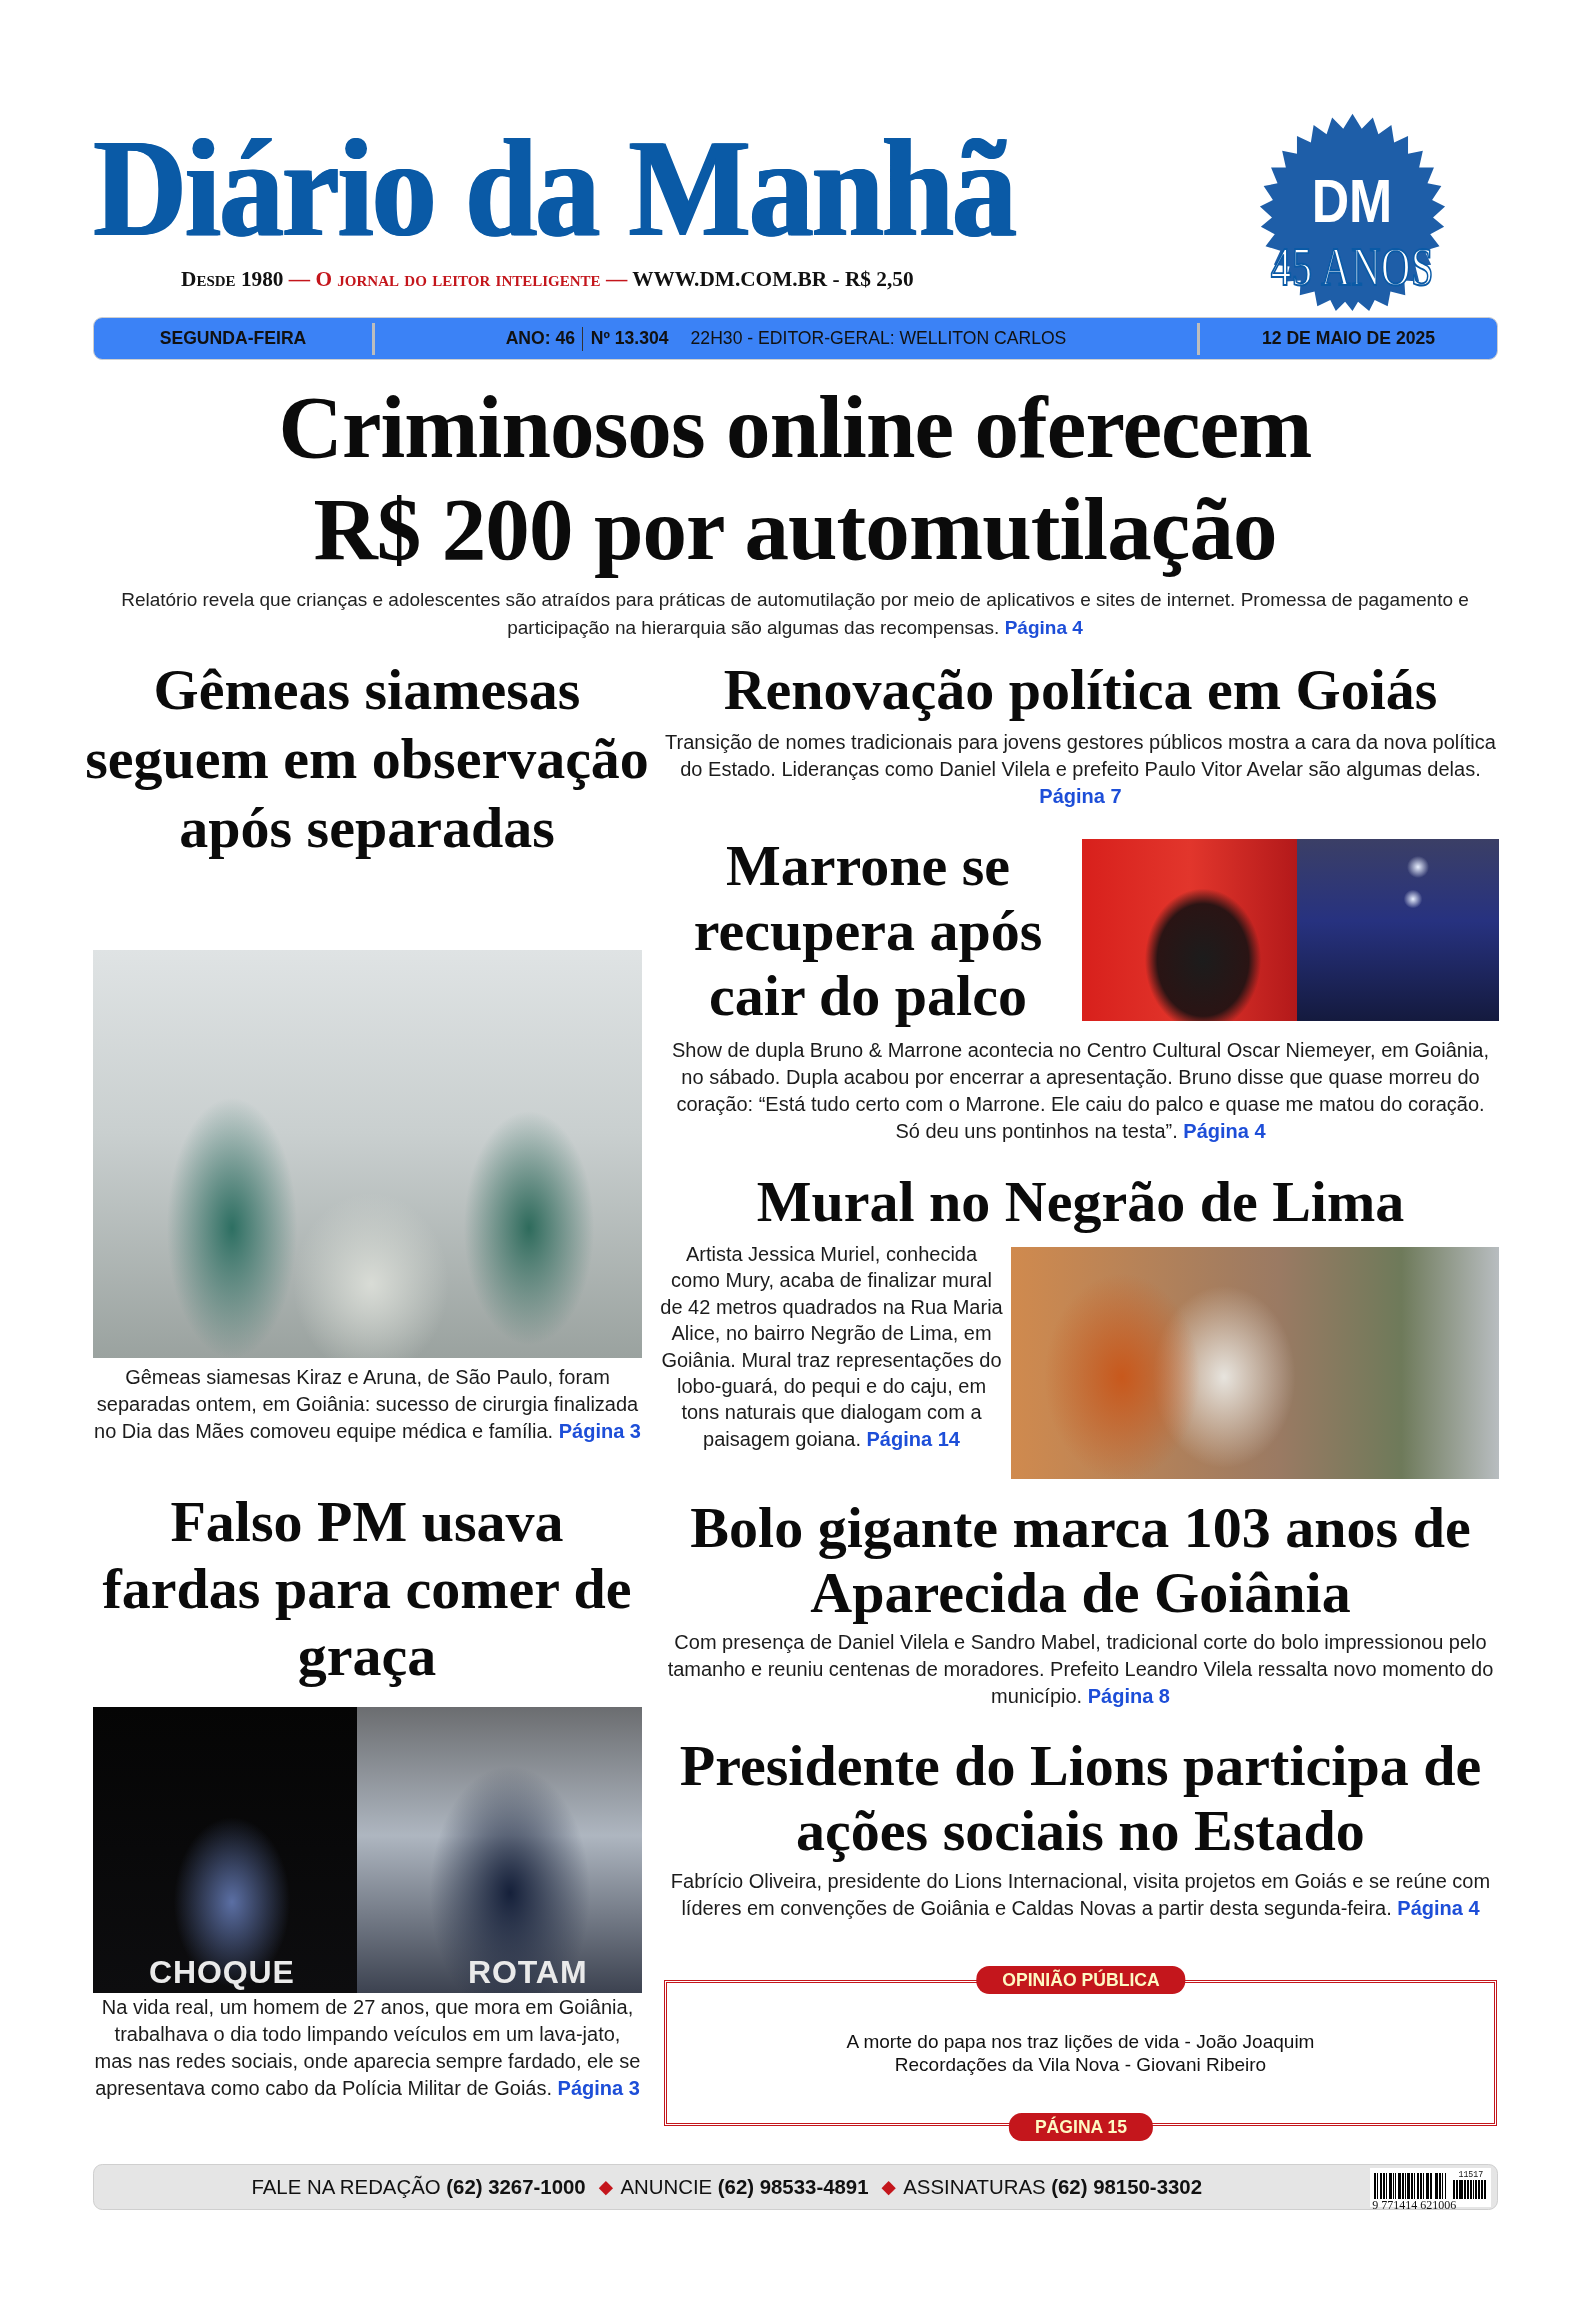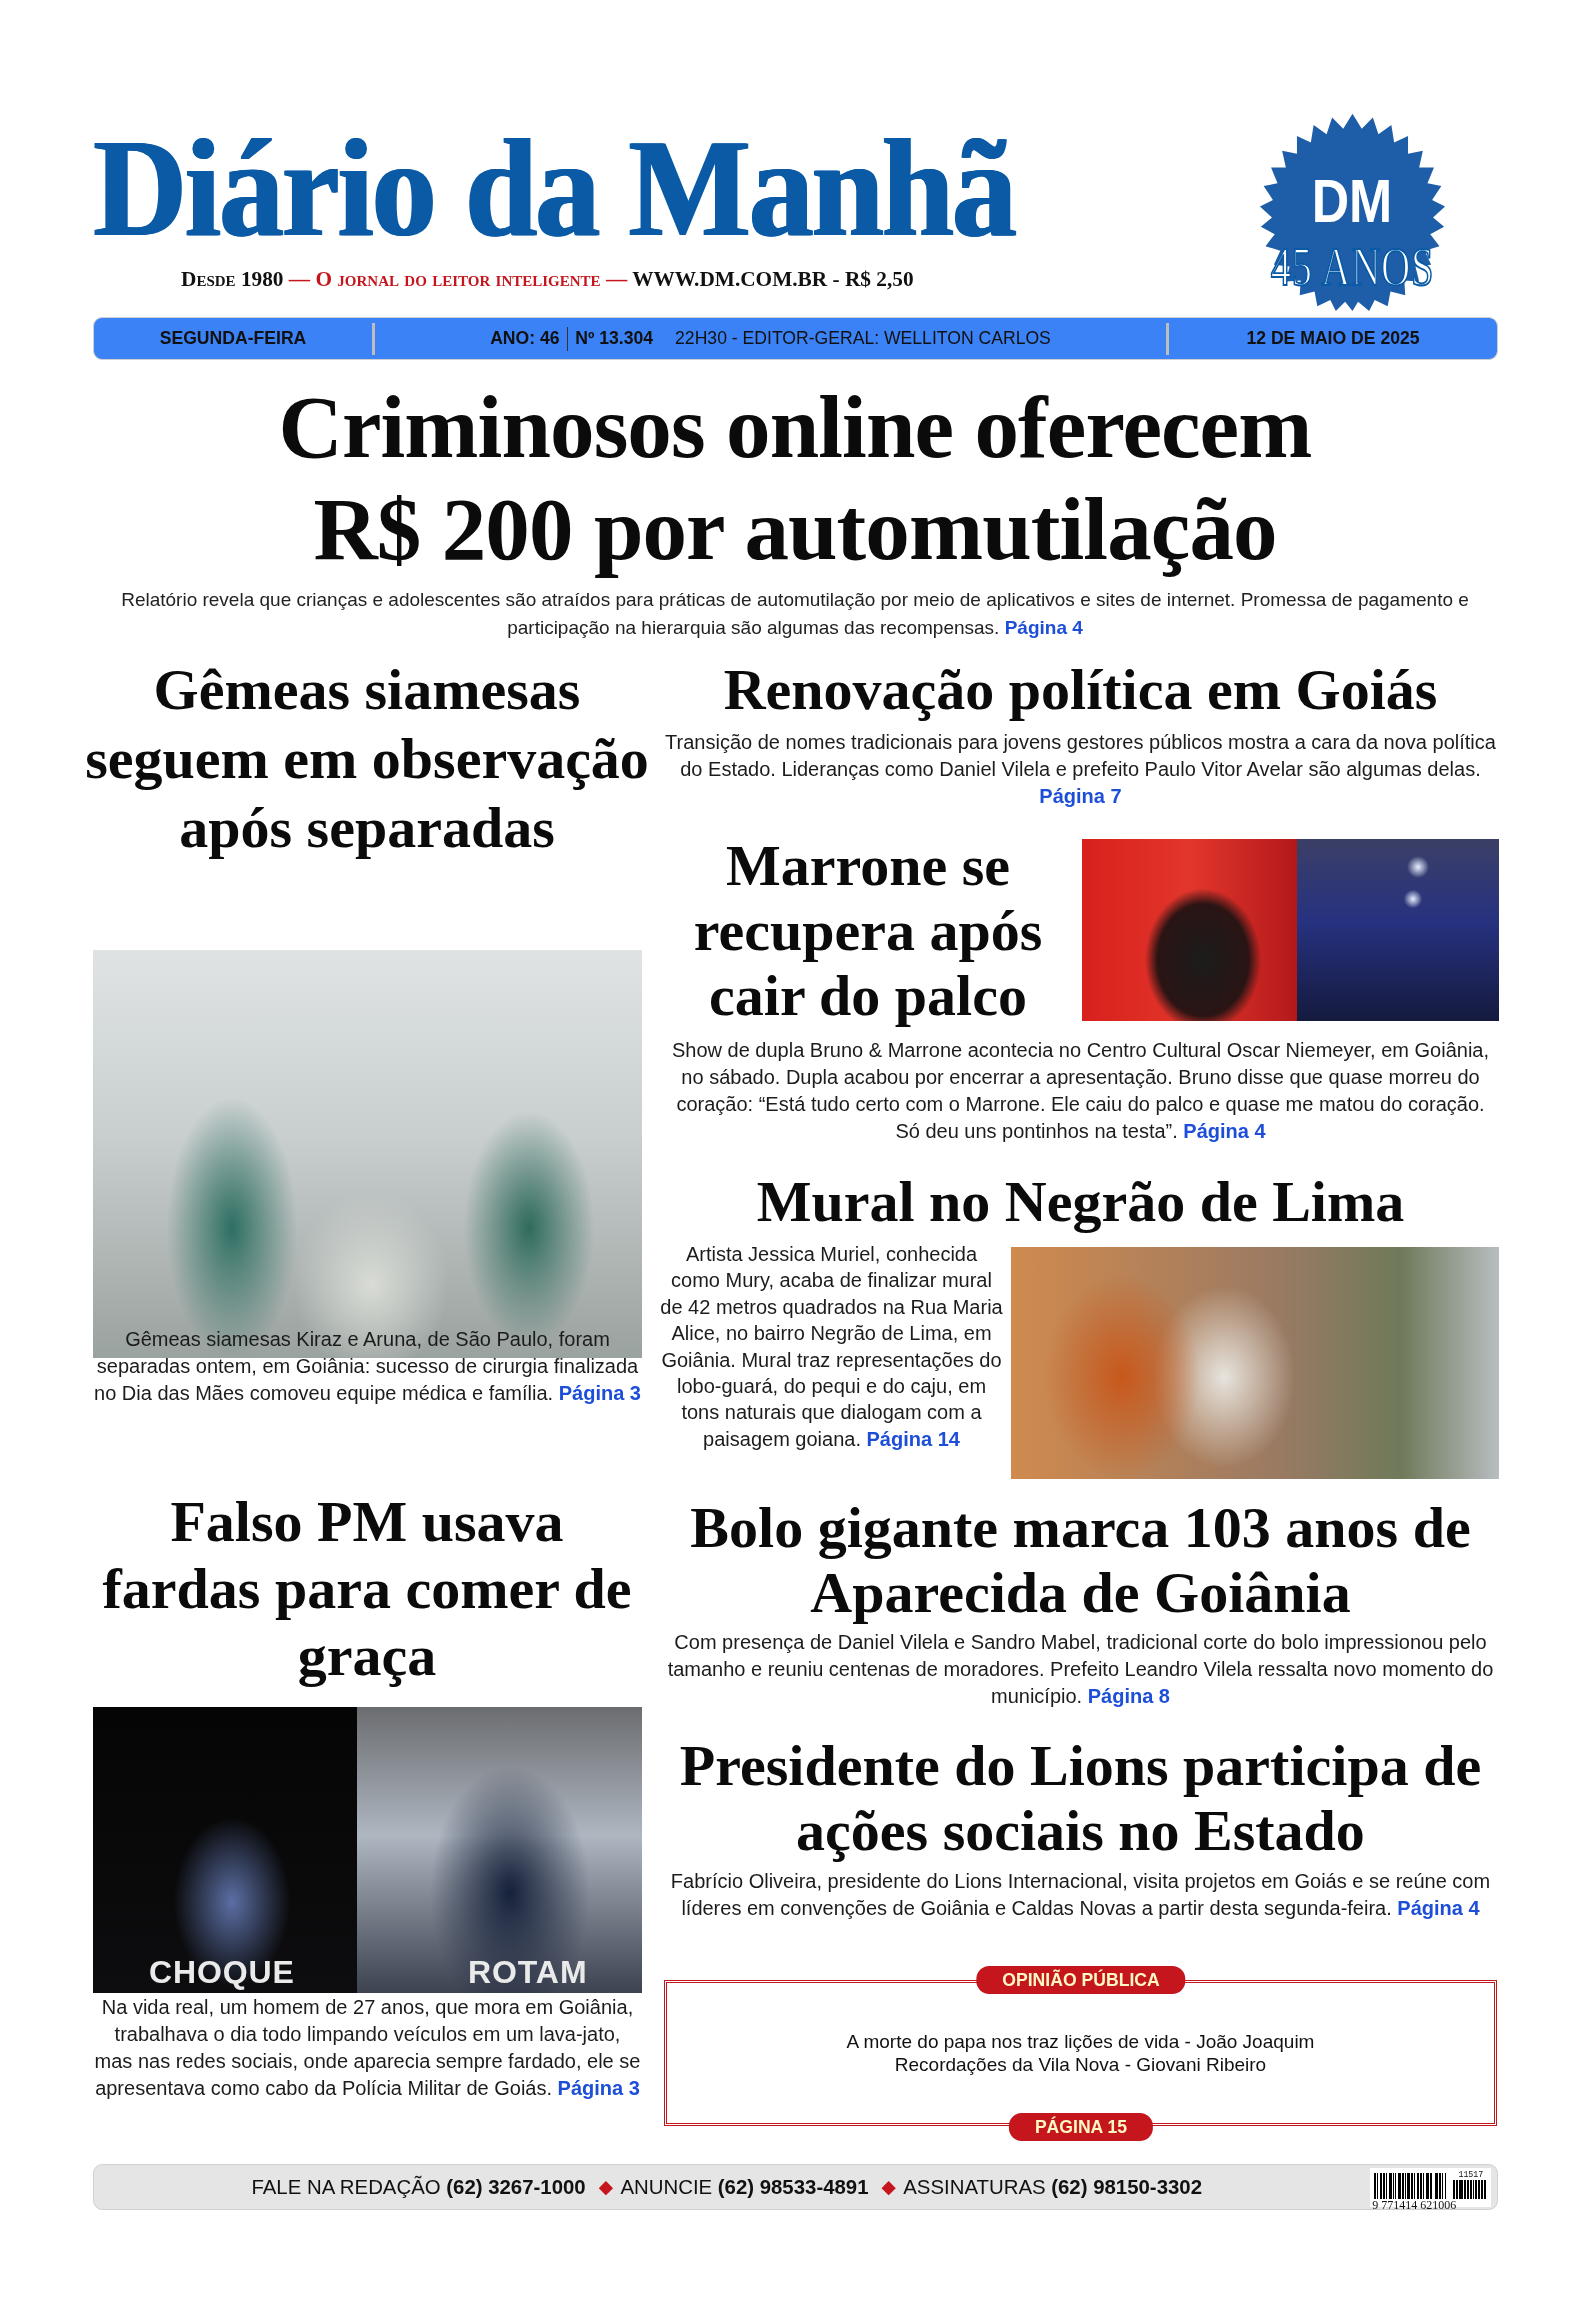--- a/index.html
+++ b/index.html
@@ -30,21 +30,21 @@
     font-family: "Liberation Serif", serif; font-size: 54px; color: #fff;
     -webkit-text-stroke: 1.9px #0a5aa6; transform: scaleX(0.75); letter-spacing: 0.9px; }
 
   
   .infobar { position: absolute; left: 93px; top: 317px; width: 1405px; height: 43px;
     background: #3b82f6; border: 0.9px solid #cfcfcf; border-radius: 9.3px;
     display: flex; align-items: center; font-size: 17.6px; font-weight: 700; }
   .infobar .cell { height: 100%; display: flex; align-items: center; justify-content: center; white-space: nowrap; }
   .infobar .c1 { width: 278px; }
   .infobar .c2 { flex: 1; }
-  .infobar .c3 { width: 328px; }
+  .infobar .c3 { width: 297px; }
   .infobar .sep { width: 2.8px; height: 32px; background: #bdbdbd; }
   .infobar .thin { font-weight: 400; margin-left: 22px; }
   .infobar .vline { display: inline-block; width: 0.9px; height: 24px; background: #333; margin: 0 7.4px; vertical-align: middle; }
 
   
   .serif-head { font-family: "Liberation Serif", serif; font-weight: 700; color: #0b0b0b; text-align: center; }
   .main-head { position: absolute; left: 83px; top: 376px; width: 1424px; font-size: 89px; line-height: 102px;
     font-weight: 900; letter-spacing: -0.9px; }
   .main-sub { position: absolute; left: 83px; top: 586px; width: 1424px; font-size: 19px; line-height: 28px; text-align: center; color: #222; }
 
@@ -143,21 +143,21 @@
   </h1>
   <p class="main-sub">
     <span>Relatório revela que crianças e adolescentes são atraídos para práticas de automutilação por meio de aplicativos e sites de internet. Promessa de pagamento e participação na hierarquia são algumas das recompensas.</span>
     <span class="page-ref">Página 4</span>
   </p>
 </section>
 
 <article>
   <h2 class="serif-head abs" style="left:85px; top:655px; width:564px; font-size:58px; line-height:69px;">Gêmeas siamesas seguem em observação após separadas</h2>
   <div class="photo ph-twins"></div>
-  <p class="body-text abs" style="left:93px; top:1326px; width:549px;">
+  <p class="body-text abs" style="left:93px; top:1364px; width:549px;">
     <span>Gêmeas siamesas Kiraz e Aruna, de São Paulo, foram separadas ontem, em Goiânia: sucesso de cirurgia finalizada no Dia das Mães comoveu equipe médica e família.</span>
     <span class="page-ref">Página 3</span>
   </p>
 </article>
 
 <article>
   <h2 class="serif-head abs" style="left:85px; top:1488px; width:564px; font-size:58px; line-height:67px;">Falso PM usava fardas para comer de graça</h2>
   <div class="photo ph-pm-a">
     <span class="photo-label" style="left:56px;">CHOQUE</span>
   </div>

